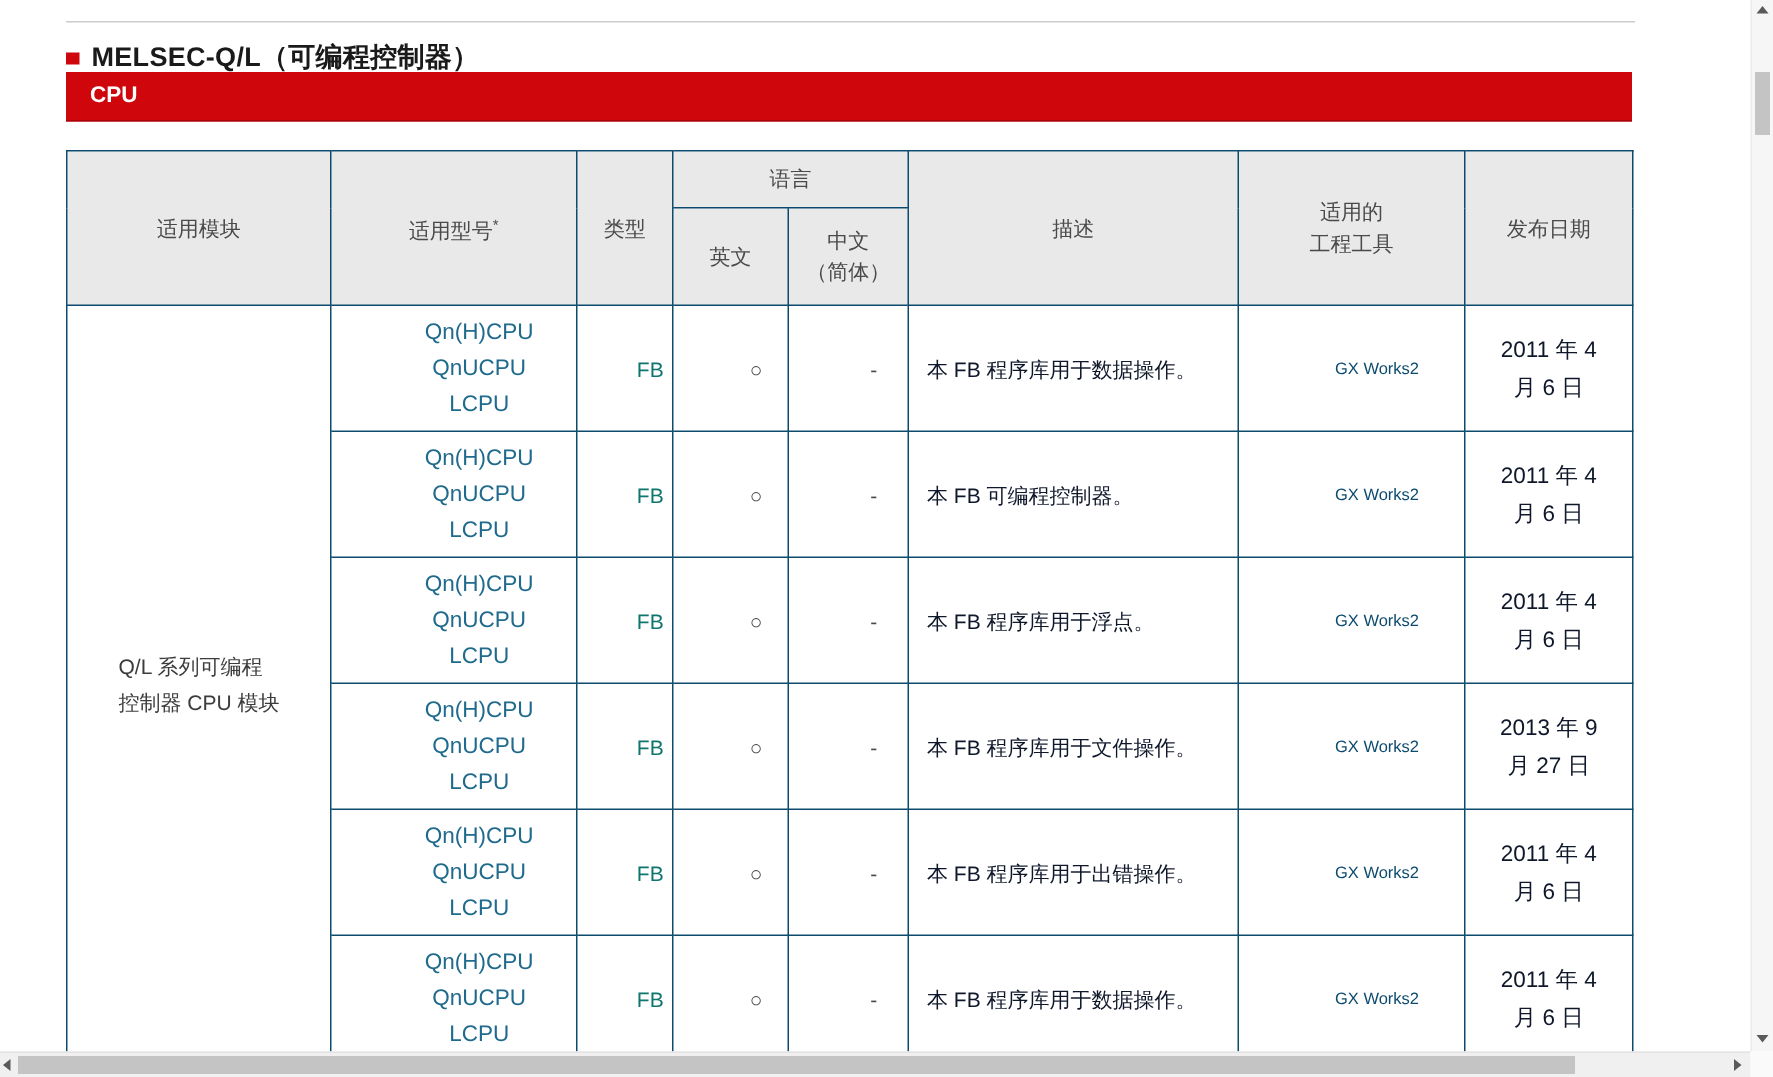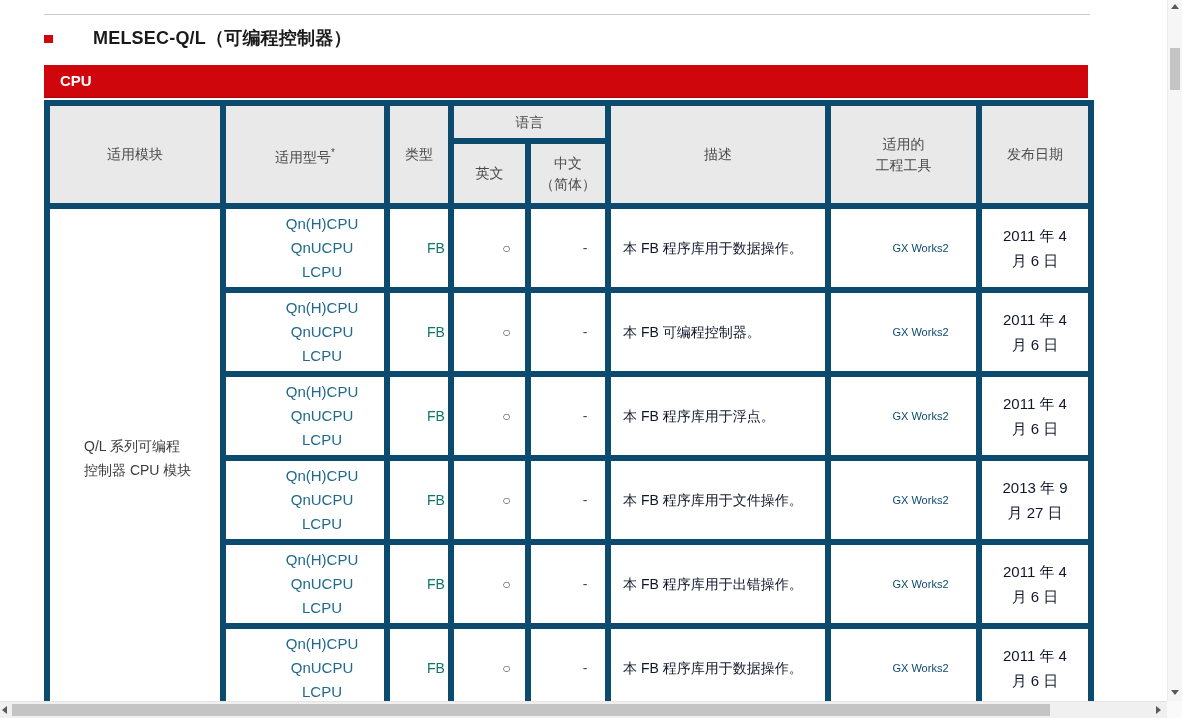--- a/index.html
+++ b/index.html
@@ -25,50 +25,49 @@
   }
   .section-heading {
     position: absolute;
     left: 44px; top: 26px;
     display: flex;
     align-items: center;
     font-size: 18px;
     font-weight: bold;
     color: #1a1a1a;
     letter-spacing: .2px;
-    gap: 32px;
   }
   .heading-bullet {
     display: inline-block;
     width: 9px; height: 8px;
     background: #d0060d;
     margin-right: 8px;
     margin-top: 1px;
   }
   .cpu-banner {
     position: absolute;
-    left: 44px; top: 65px;
+    left: 44px; top: 48px;
     width: 1044px; height: 33px;
     background: #d0060d;
     color: #ffffff;
     font-size: 15px;
     font-weight: bold;
     line-height: 32px;
     padding-left: 16px;
     border-bottom: 1px solid #a80409;
   }
   table.data-table {
     position: absolute;
     left: 44px; top: 100px;
     width: 1044px;
     border-collapse: collapse;
     table-layout: fixed;
   }
   .data-table th, .data-table td {
-    border: 6px solid #0c4a6e;
+    border: 1px solid #0c4a6e;
     text-align: center;
     vertical-align: middle;
   }
   .data-table th {
     background: #e9e9e9;
     font-weight: normal;
     font-size: 14px;
     color: #4a4a4a;
     line-height: 21px;
   }

